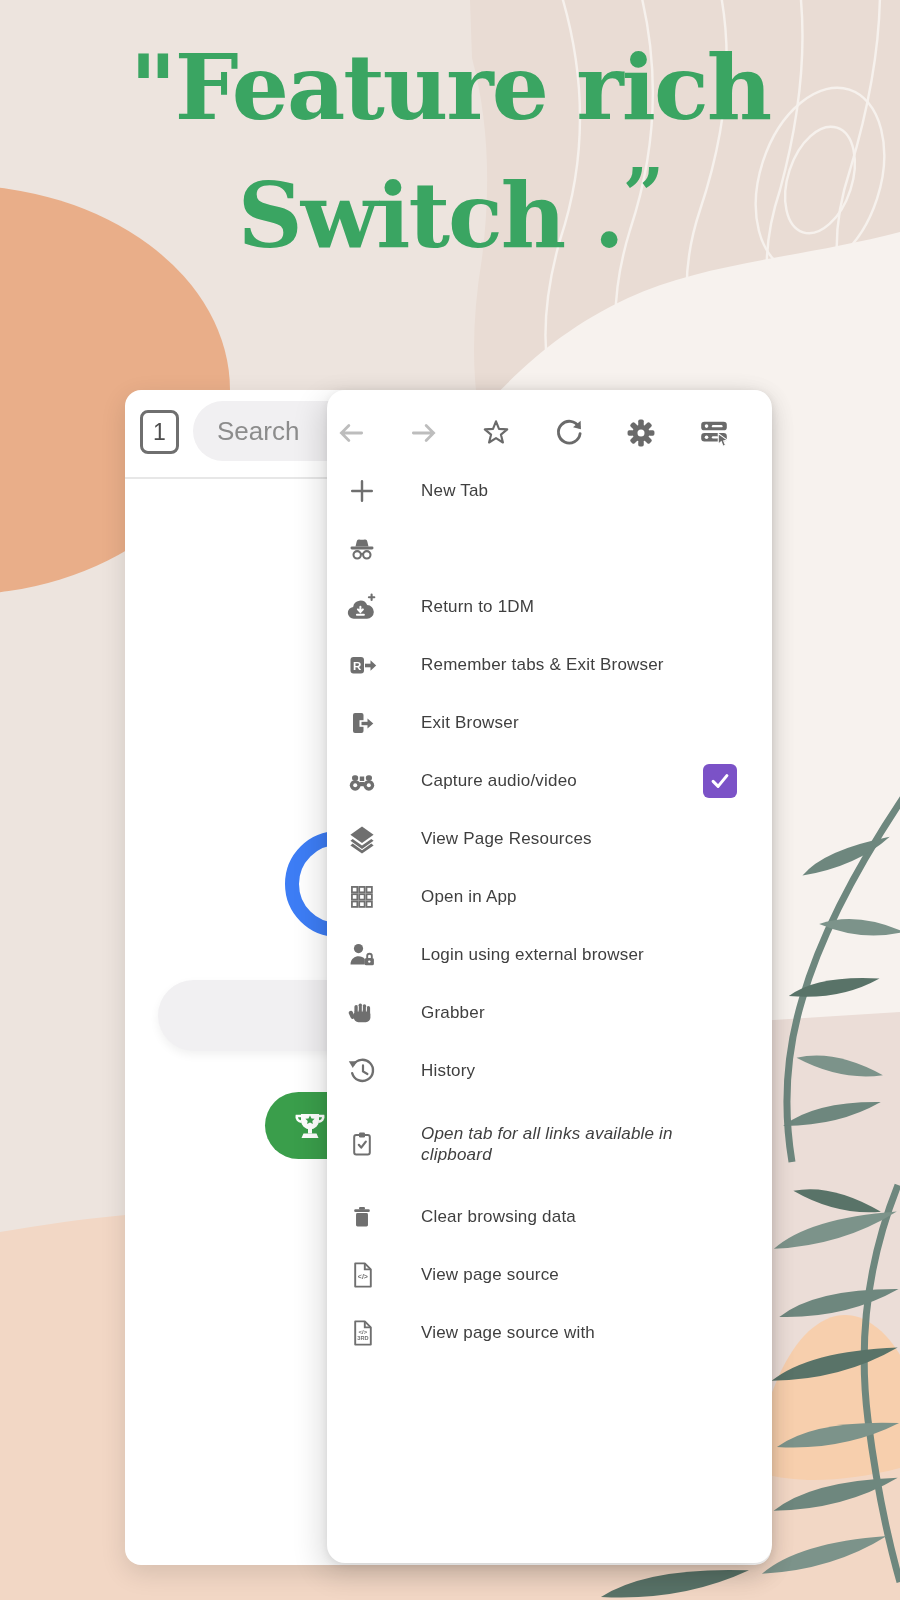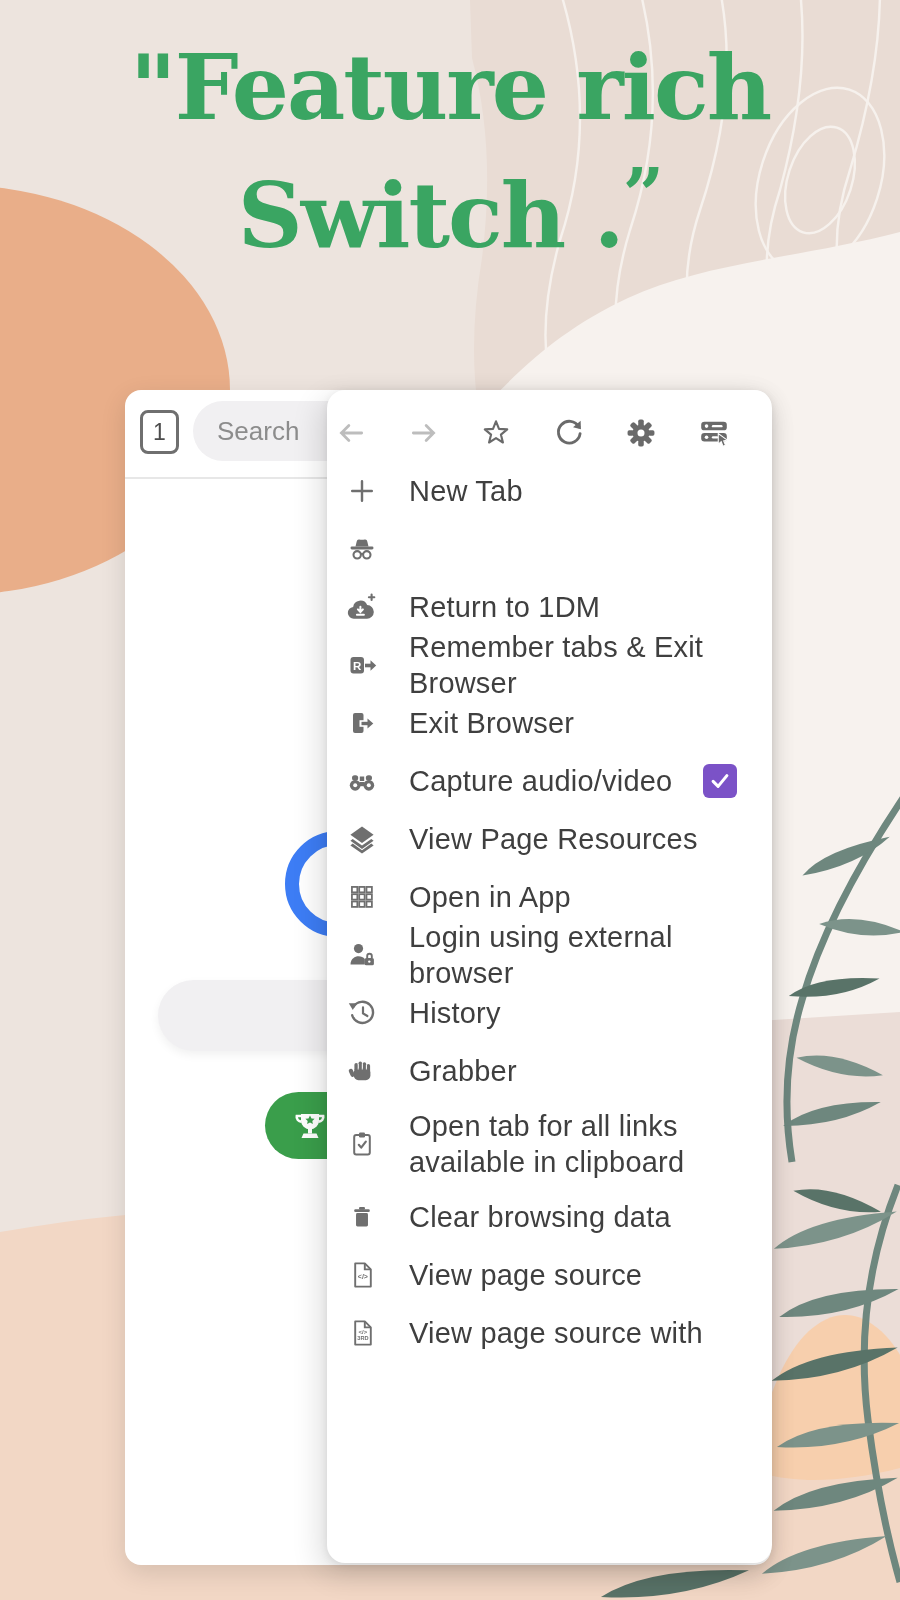--- a/index.html
+++ b/index.html
@@ -33,23 +33,23 @@
 
   
   .menu{position:absolute;left:327px;top:390px;width:445px;height:1173px;background:#fff;
         border-radius:18px;box-shadow:-6px 10px 30px rgba(0,0,0,.14),0 2px 8px rgba(0,0,0,.08);
         z-index:4;}
   .menu-toolbar{display:flex;justify-content:space-between;align-items:center;
                 padding:16px 42px 0 8px;height:54px;}
   .menu-toolbar .tbi{width:32px;height:32px;display:flex;align-items:center;justify-content:center;}
   .mlist{padding-top:2px;}
   .mi{display:flex;align-items:center;height:58px;padding:0 35px 0 20px;}
-  .mi.tall{height:88px;}
+  .mi.tall{height:88px;font-style:italic;}
   .mic{width:30px;height:30px;flex:0 0 30px;display:flex;align-items:center;justify-content:center;}
-  .mil{margin-left:32px;font-size:29px;color:#3F3F3F;letter-spacing:.2px;line-height:1.25;
+  .mil{margin-left:44px;font-size:17px;color:#3F3F3F;letter-spacing:.2px;line-height:1.25;
        max-width:352px;}
   .cb{margin-left:auto;width:34px;height:34px;border-radius:6px;background:#7B52C7;
       display:flex;align-items:center;justify-content:center;}
 </style>
 </head>
 <body>
 
 <svg class="bg" width="900" height="1600" viewBox="0 0 900 1600">
 
   <path d="M470,0 L900,0 L900,700 Q790,710 720,745 Q630,785 555,762 Q488,740 508,635 Q520,555 492,468 Q462,378 482,258 Q496,148 472,58 Z" fill="#E9DCD4"></path>
@@ -315,49 +315,49 @@
             <circle cx="22.3" cy="21.6" r="1.2" fill="#fff"></circle>
           </svg>
       </span>
       <span class="mil">Login using external browser</span>
     </div>
 
 
     <div class="mi">
       <span class="mic">
         <svg width="30" height="30" viewBox="0 0 30 30">
-            <path d="M6.4,8.8 A10.6,10.6 0 1 1 5.2,17.2" stroke="#6F6F6F" stroke-width="2.4" fill="none" stroke-linecap="round"></path>
-            <polygon points="1.8,5.2 9.8,5.2 5.8,12" fill="#6F6F6F"></polygon>
-            <path d="M16,9.4 V15.4 L20.4,18" stroke="#6F6F6F" stroke-width="2.2" fill="none" stroke-linecap="round"></path>
-          </svg>
-      </span>
-      <span class="mil">History</span>
-    </div>
-
-    <div class="mi">
-      <span class="mic">
-        <svg width="30" height="30" viewBox="0 0 30 30">
             <g fill="#6F6F6F">
               <rect x="7.4" y="7" width="3.6" height="8" rx="1.8"></rect>
               <rect x="11.5" y="5.6" width="3.6" height="9" rx="1.8"></rect>
               <rect x="15.6" y="6.2" width="3.6" height="9" rx="1.8"></rect>
               <rect x="19.7" y="8" width="3.4" height="8" rx="1.7"></rect>
               <rect x="6.8" y="12" width="16.6" height="12.2" rx="4.6"></rect>
               <rect x="2.6" y="12.6" width="4.2" height="8.4" rx="2.1" transform="rotate(-24 4.7 16.8)"></rect>
             </g>
             <g stroke="#fff" stroke-width="1" opacity=".9">
               <line x1="11.2" y1="8" x2="11.2" y2="13.5"></line>
               <line x1="15.3" y1="7.5" x2="15.3" y2="13.5"></line>
               <line x1="19.4" y1="9" x2="19.4" y2="13.5"></line>
             </g>
           </svg>
       </span>
       <span class="mil">Grabber</span>
     </div>
 
+    <div class="mi">
+      <span class="mic">
+        <svg width="30" height="30" viewBox="0 0 30 30">
+            <path d="M6.4,8.8 A10.6,10.6 0 1 1 5.2,17.2" stroke="#6F6F6F" stroke-width="2.4" fill="none" stroke-linecap="round"></path>
+            <polygon points="1.8,5.2 9.8,5.2 5.8,12" fill="#6F6F6F"></polygon>
+            <path d="M16,9.4 V15.4 L20.4,18" stroke="#6F6F6F" stroke-width="2.2" fill="none" stroke-linecap="round"></path>
+          </svg>
+      </span>
+      <span class="mil">History</span>
+    </div>
+
     <div class="mi tall">
       <span class="mic">
         <svg width="30" height="30" viewBox="0 0 30 30">
             <rect x="7.2" y="6" width="15.6" height="19.6" rx="2" stroke="#6F6F6F" stroke-width="2" fill="none"></rect>
             <rect x="12" y="3.4" width="6" height="5" rx="1.2" fill="#6F6F6F"></rect>
             <polyline points="11.8,15.8 14.2,18.6 18.8,12.6" stroke="#6F6F6F" stroke-width="2.2" fill="none" stroke-linecap="round" stroke-linejoin="round"></polyline>
           </svg>
       </span>
       <span class="mil">Open tab for all links available in clipboard</span>
     </div>

